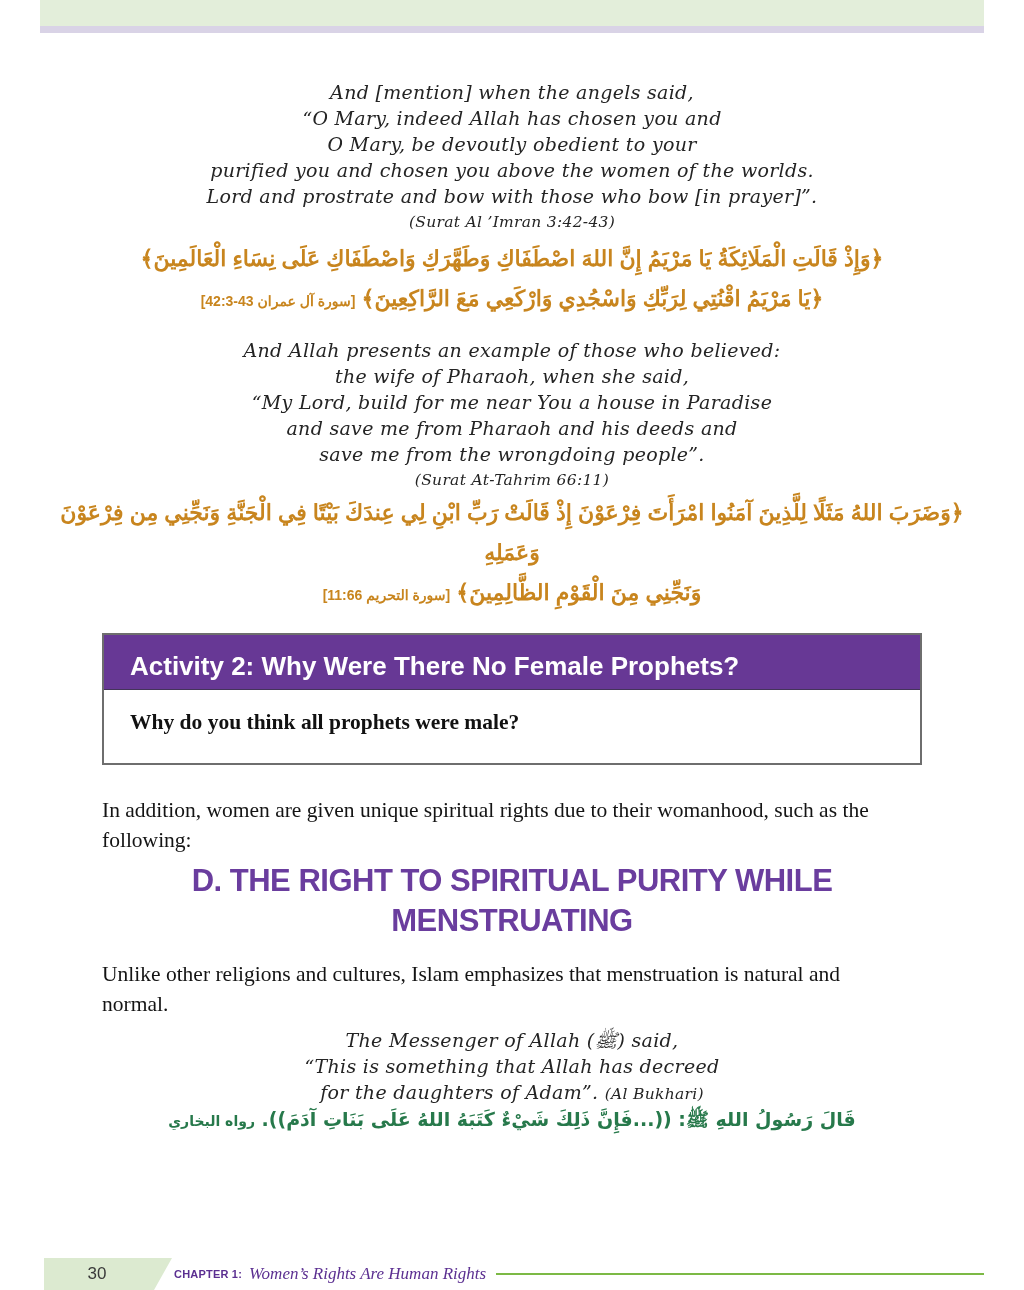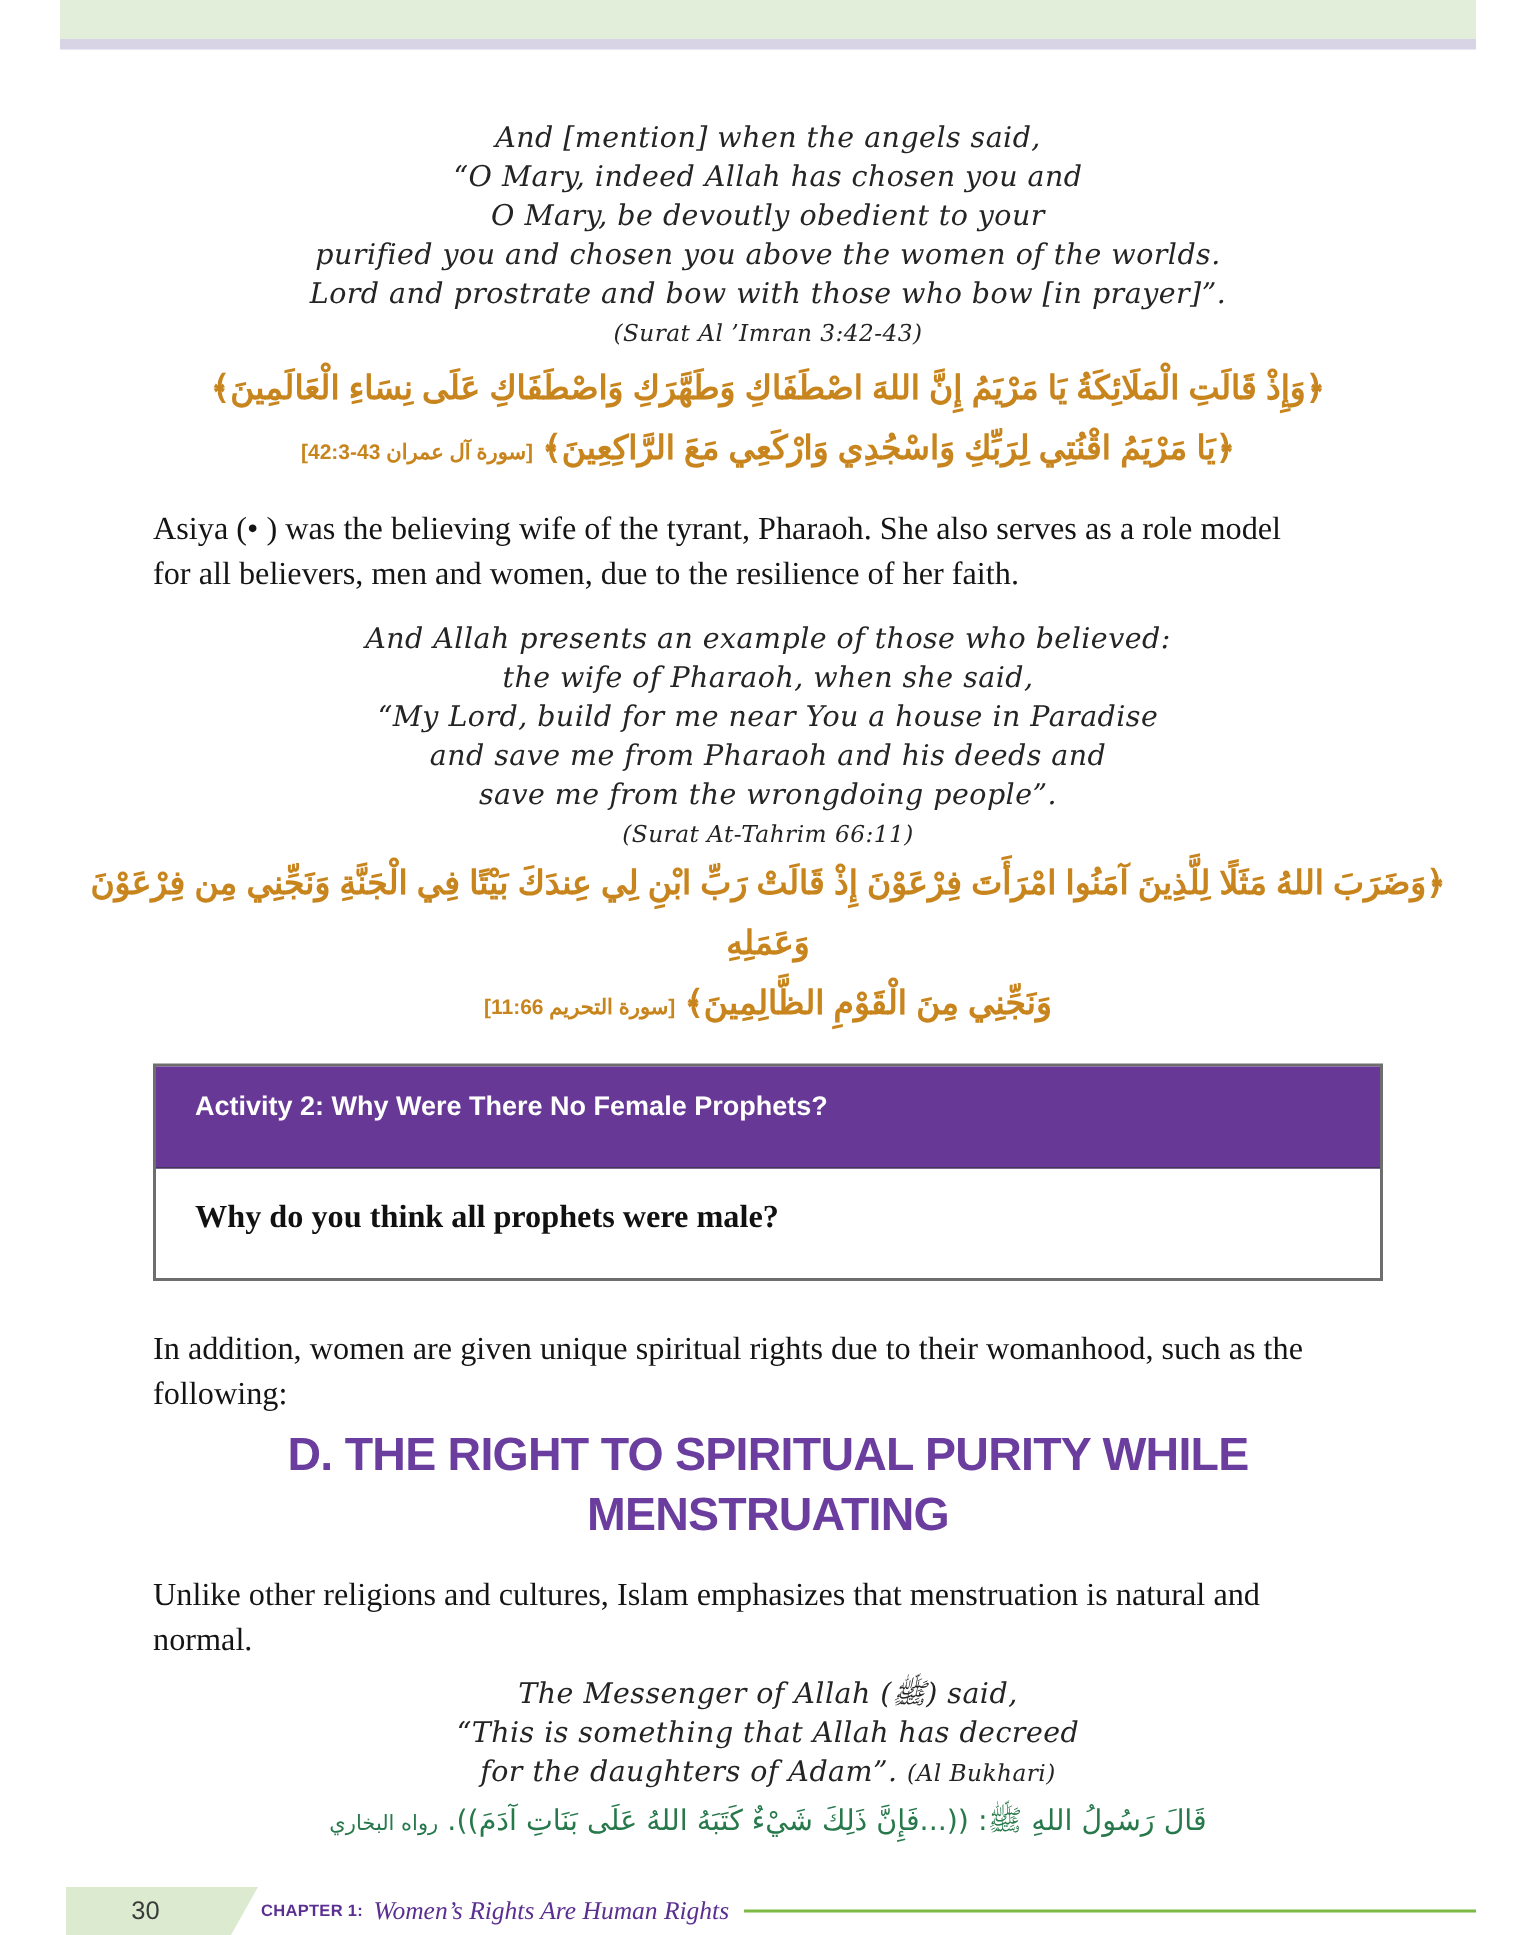--- a/index.html
+++ b/index.html
@@ -24,35 +24,35 @@
   .ar {
     direction:rtl; text-align:center;
     font-family:Liberation Sans, sans-serif; font-weight:bold;
     color:#c8851e; font-size:22px; line-height:40px;
   }
   .ar .cite { font-size:14px; }
 
   
   .ar-green {
     direction:rtl; text-align:center;
-    font-family:"DejaVu Sans", sans-serif; font-weight:normal;
-    color:#27794b; font-size:19px; line-height:39px;
+    font-family:"DejaVu Sans", sans-serif; font-weight:bold;
+    color:#27794b; font-size:19px; line-height:24px;
   }
   .ar-green .narr { font-size:14px; }
 
   
   .para { padding:0 62px; font-size:21.5px; line-height:30px; }
   .para .pline { white-space:nowrap; }
 
   
   .activity { margin:18px 62px 0; border:2px solid #6e6e6e; background:#fff; }
   .activity-header {
     background:#673895; color:#ffffff; border-bottom:1px solid #44345a;
     font-family:"Liberation Sans", sans-serif; font-weight:bold;
-    font-size:18px; padding:16px 26px 30px;
+    font-size:26px; padding:16px 26px 7px;
   }
   .activity-body {
     padding:20px 26px 28px; font-family:"Liberation Serif", serif;
     font-weight:bold; font-size:21.5px; color:#111;
   }
 
   
   .heading-d {
     margin-top:6px; text-align:center;
     font-family:"Liberation Sans", sans-serif; font-weight:bold;
@@ -111,24 +111,20 @@
   </div>
 
   <div class="ar mt-ar1">
     <div>﴿وَإِذْ قَالَتِ الْمَلَائِكَةُ يَا مَرْيَمُ إِنَّ اللهَ اصْطَفَاكِ وَطَهَّرَكِ وَاصْطَفَاكِ عَلَى نِسَاءِ الْعَالَمِينَ﴾</div>
     <div>
       <span>﴿يَا مَرْيَمُ اقْنُتِي لِرَبِّكِ وَاسْجُدِي وَارْكَعِي مَعَ الرَّاكِعِينَ﴾</span>
       <span class="cite">[سورة آل عمران 43-42:3]</span>
     </div>
   </div>
 
-  <div class="para mt-p1">
-    <div class="pline">Asiya (•  ) was the believing wife of the tyrant, Pharaoh. She also serves as a role model</div>
-    <div class="pline">for all believers, men and women, due to the resilience of her faith.</div>
-  </div>
 
   <div class="q mt-q2">
     <div>And Allah presents an example of those who believed:</div>
     <div>the wife of Pharaoh, when she said,</div>
     <div>“My Lord, build for me near You a house in Paradise</div>
     <div>and save me from Pharaoh and his deeds and</div>
     <div>save me from the wrongdoing people”.</div>
     <div class="src">(Surat At-Tahrim 66:11)</div>
   </div>
 

